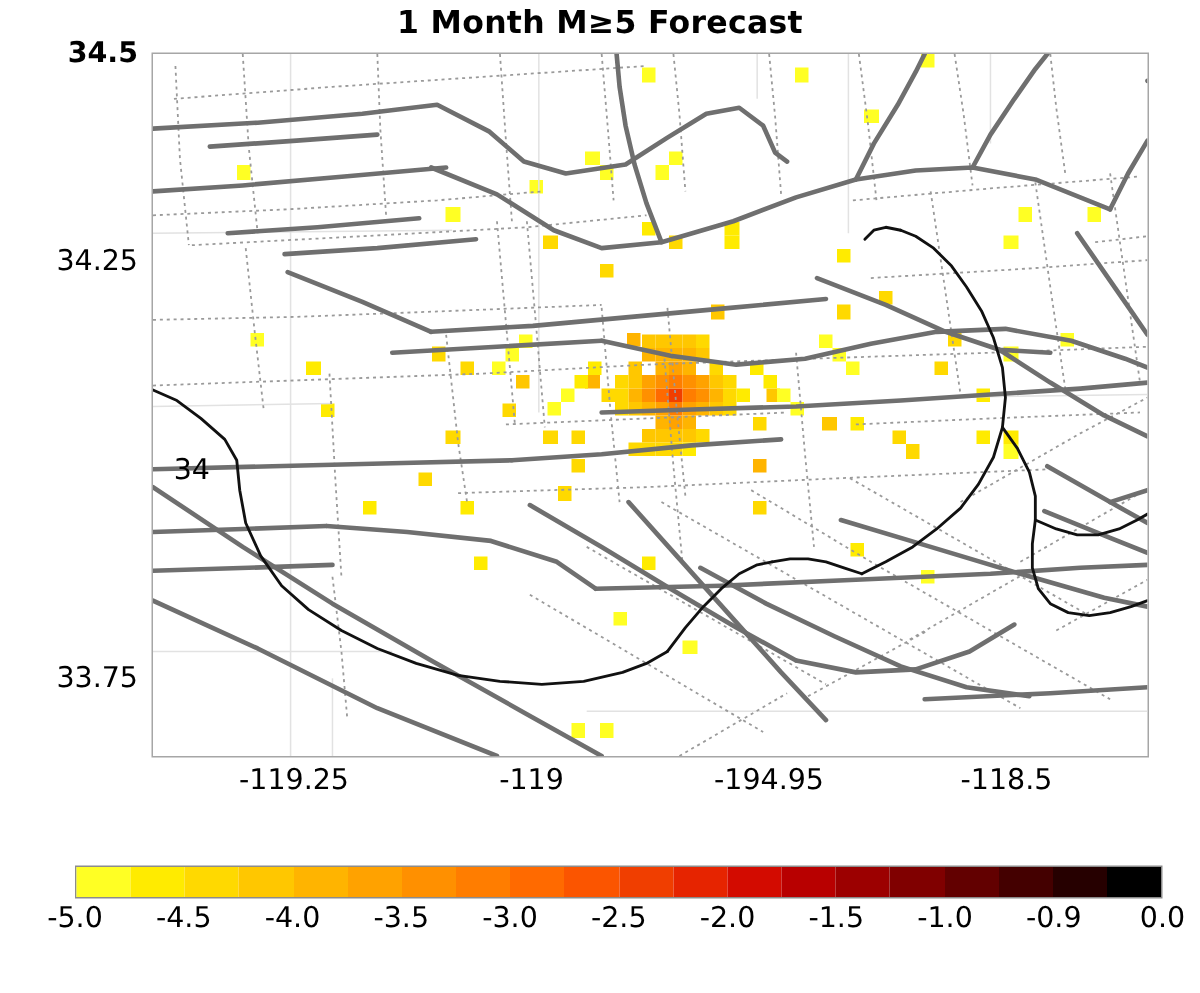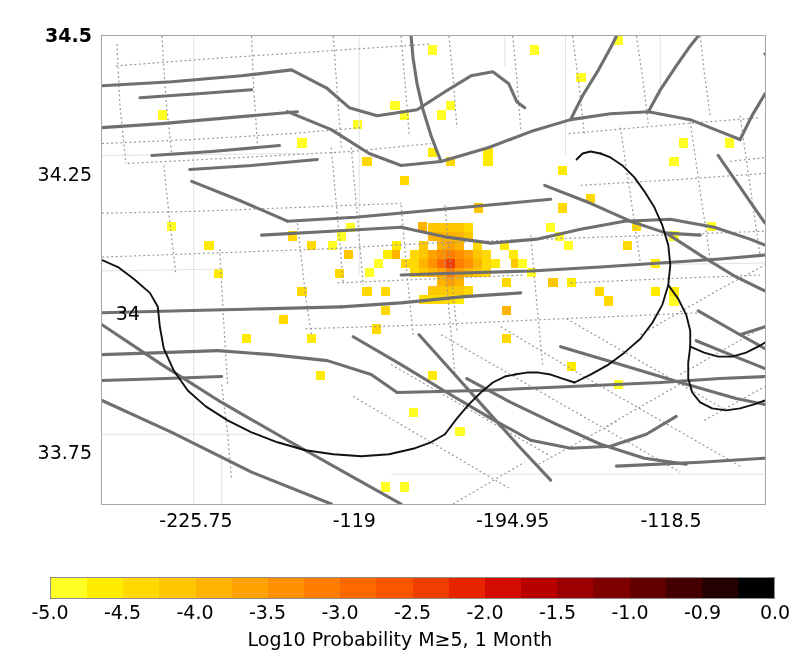--- a/index.html
+++ b/index.html
@@ -51,20 +51,21 @@
   .cblabel{
     position:absolute;left:0;top:628px;width:800px;text-align:center;
     font-size:19px;color:#000;
   }
 </style>
 </head>
 <body>
 
 <div id="fig">
 
+  <div class="title">1 Month M≥5 Forecast</div>
 
   <div id="axes">
 
     <div id="cells">
         <div class="cell" style="left: 279px; top: 251.1px; width: 9.3px; height: 9.3px; background: rgb(255, 217, 0);"></div>
         <div class="cell" style="left: 241.8px; top: 213.9px; width: 9.3px; height: 9.3px; background: rgb(255, 199, 0);"></div>
         <div class="cell" style="left: 195.3px; top: 102.3px; width: 9.3px; height: 9.3px; background: rgb(255, 255, 36);"></div>
         <div class="cell" style="left: 576.6px; top: 102.3px; width: 9.3px; height: 9.3px; background: rgb(255, 255, 36);"></div>
         <div class="cell" style="left: 288.3px; top: 213.9px; width: 9.3px; height: 9.3px; background: rgb(255, 180, 0);"></div>
         <div class="cell" style="left: 427.8px; top: 9.3px; width: 9.3px; height: 9.3px; background: rgb(255, 255, 36);"></div>
@@ -315,21 +316,21 @@
     </svg>
   </div>
 
   <div id="yticks">
       <div class="ytick" style="top: 35px; left: 0px; font-weight: bold;">34.5</div>
       <div class="ytick" style="top: 174.053px; left: 0px;">34.25</div>
       <div class="ytick" style="top: 313.107px; left: 0px; padding-left: 48px;">34</div>
       <div class="ytick" style="top: 452.16px; left: 0px;">33.75</div>
     </div>
   <div id="xticks">
-      <div class="xtick" style="left: 196px;">-225.75</div>
+      <div class="xtick" style="left: 196px;">-119.25</div>
       <div class="xtick" style="left: 354.333px; text-align: center;">-119</div>
       <div class="xtick" style="left: 512.667px;">-194.95</div>
       <div class="xtick" style="left: 671px;">-118.5</div>
     </div>
 
 
   <div id="cbar">
       <i style="background: rgb(255, 255, 36);"></i>
       <i style="background: rgb(255, 235, 0);"></i>
       <i style="background: rgb(255, 217, 0);"></i>
@@ -357,15 +358,14 @@
       <div class="cbtick" style="left: 195px;">-4.0</div>
       <div class="cbtick" style="left: 267.5px;">-3.5</div>
       <div class="cbtick" style="left: 340px;">-3.0</div>
       <div class="cbtick" style="left: 412.5px;">-2.5</div>
       <div class="cbtick" style="left: 485px;">-2.0</div>
       <div class="cbtick" style="left: 557.5px;">-1.5</div>
       <div class="cbtick" style="left: 630px;">-1.0</div>
       <div class="cbtick" style="left: 702.5px;">-0.9</div>
       <div class="cbtick" style="left: 775px;">0.0</div>
     </div>
-  <div class="cblabel">Log10 Probability M≥5, 1 Month</div>
 
 </div>
 
 </body></html>

